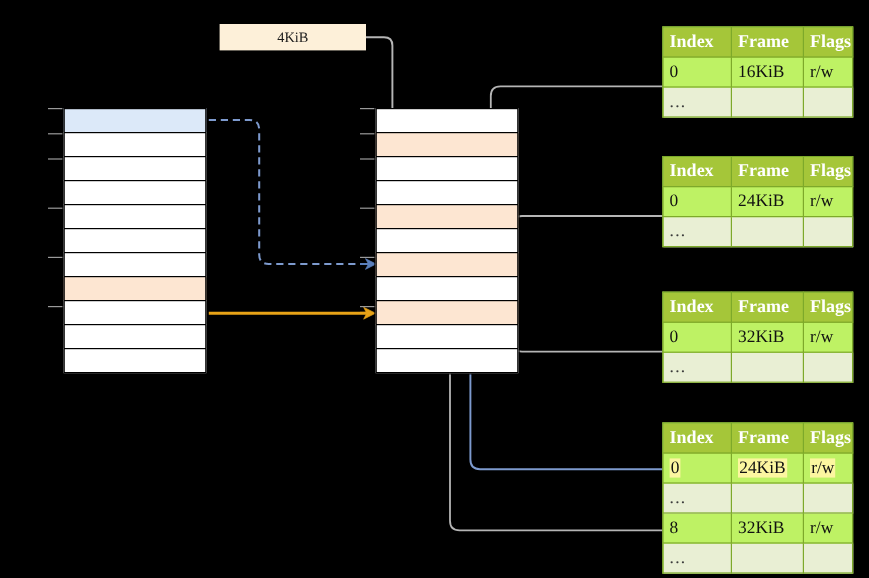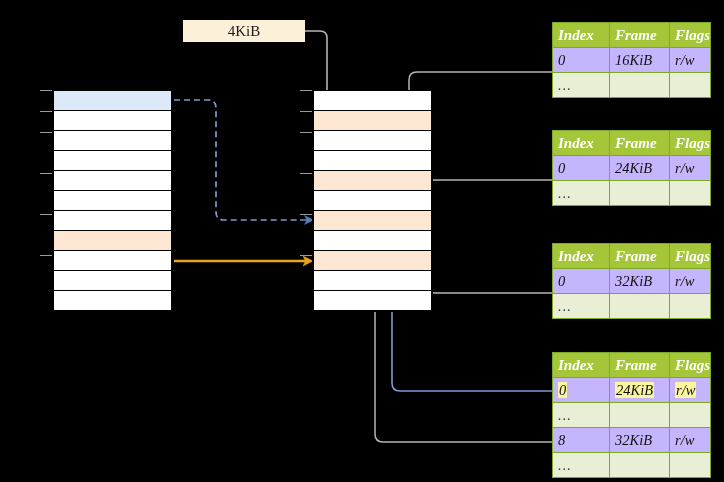--- a/index.html
+++ b/index.html
@@ -41,32 +41,31 @@
     height: 1px;
     background: #9a9a9a;
   }
 
   
   .size-label {
     position: absolute;
     background: #fdf0d9;
     color: #1a1a1a;
     text-align: center;
-    font-size: 15px;
+    font-size: 12px;
     line-height: 22px;
     white-space: nowrap;
   }
 
   
   .ptable {
     position: absolute;
     border-collapse: collapse;
     table-layout: fixed;
-    background: #c4b5fd;
-    font-style: italic;
+    background: #bef264;
   }
   .ptable td, .ptable th {
     border: 1px solid #7da92a;
     font-size: 14.5px;
     padding: 1px 5px;
     height: 25px;
     color: #111;
     text-align: left;
     font-weight: normal;
   }

